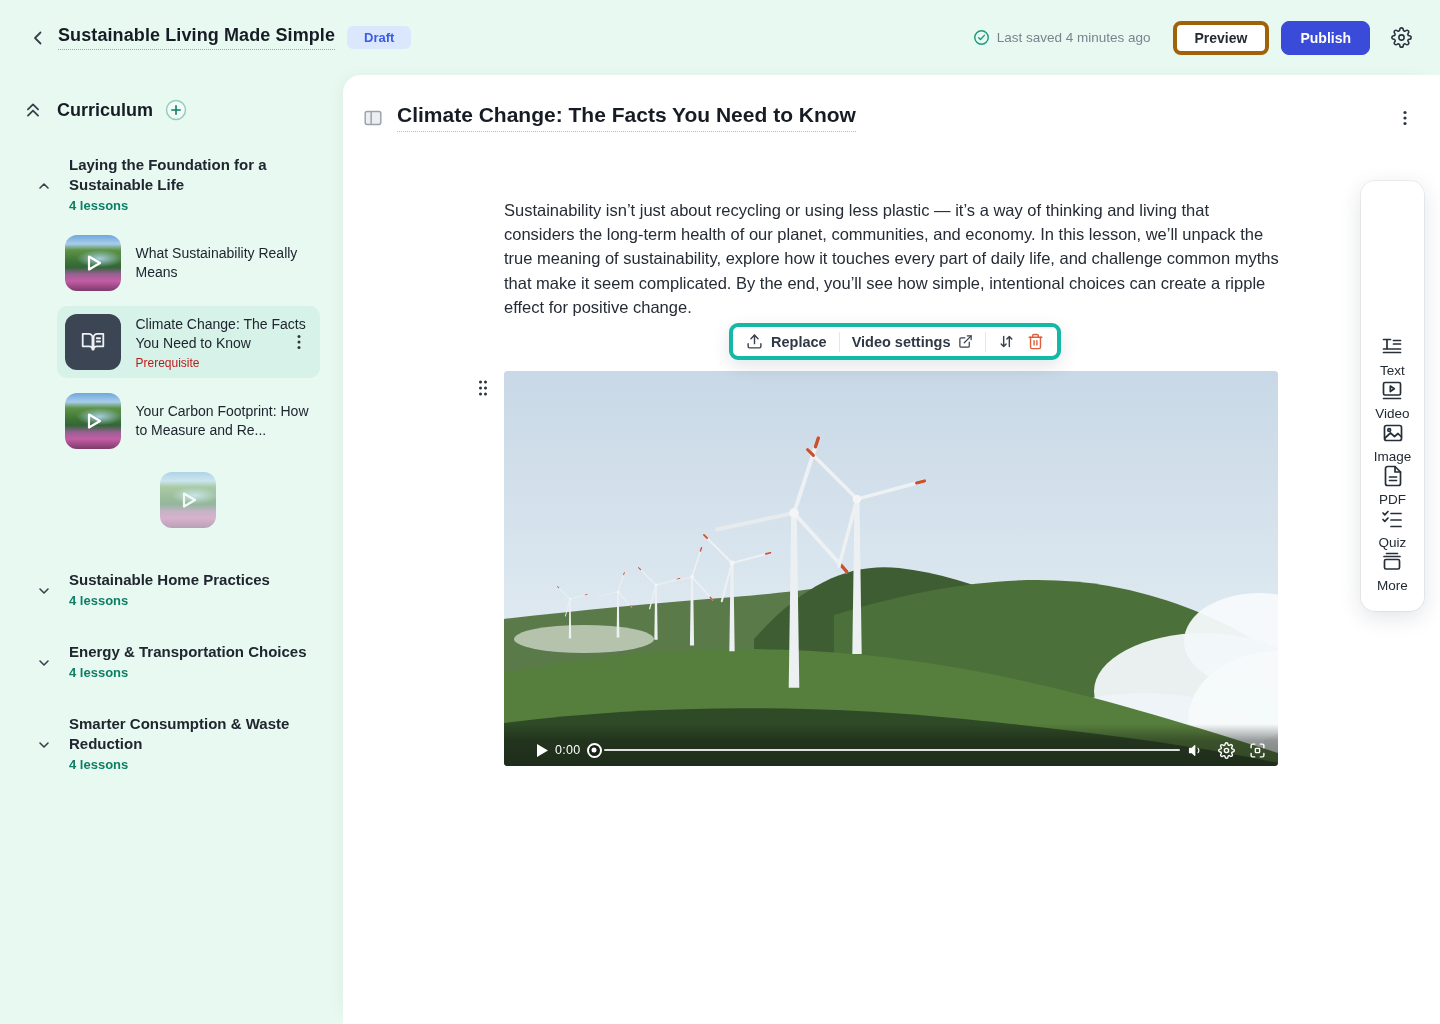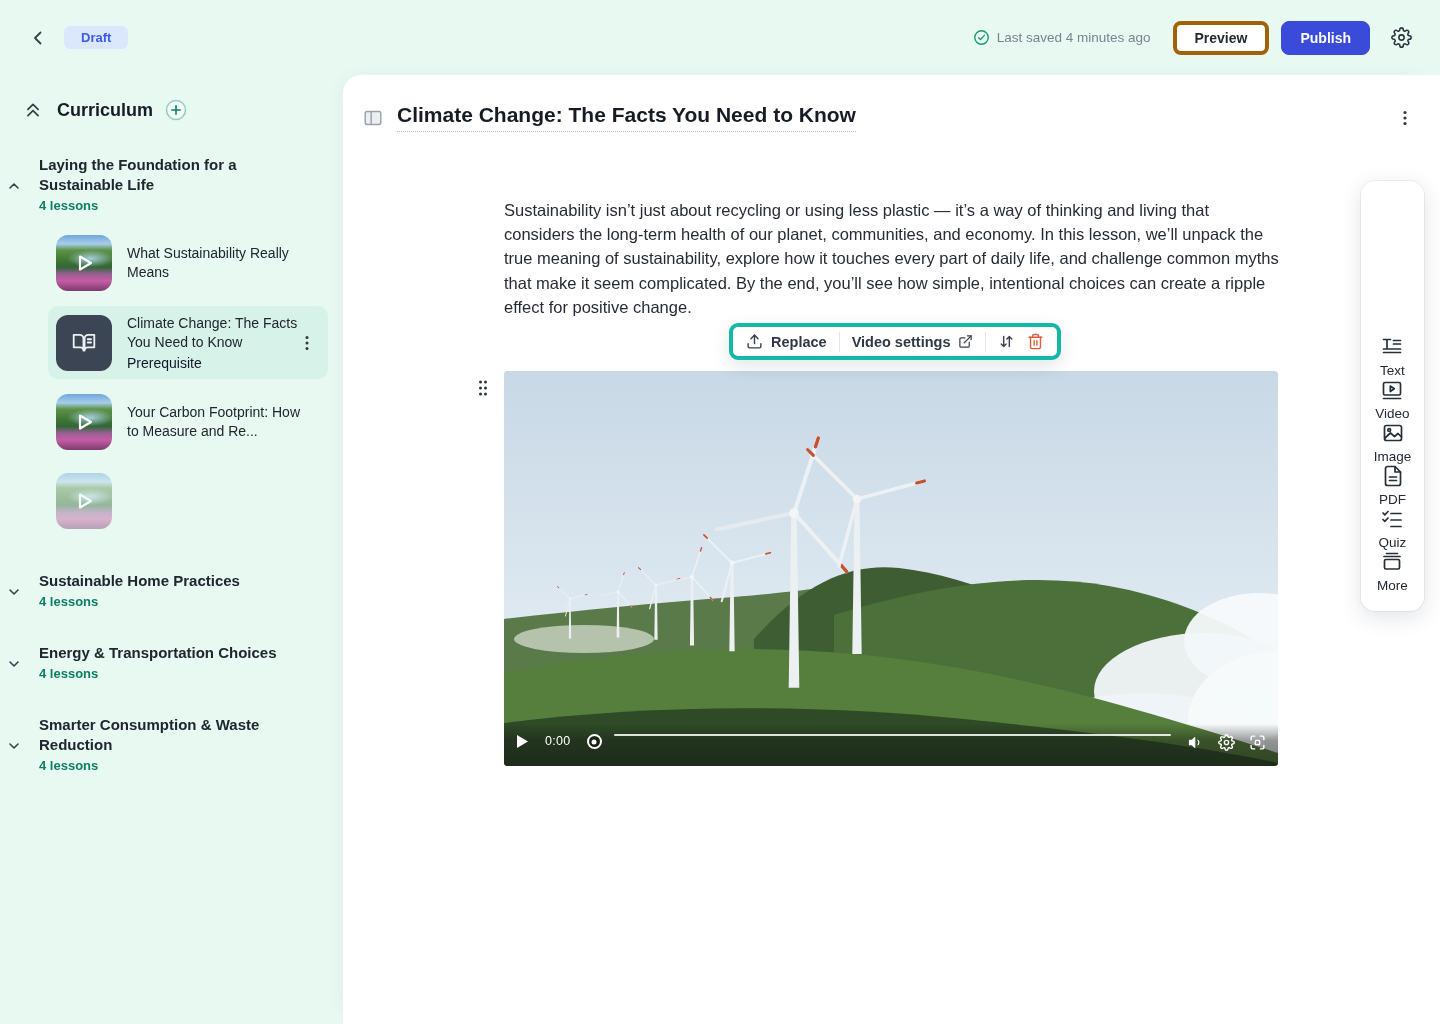--- a/index.html
+++ b/index.html
@@ -30,39 +30,39 @@
     justify-content:center; color:#2b323b; cursor:pointer; }
 
   
   .sidebar { position:absolute; left:0; top:75px; width:343px; bottom:10px; padding:24px 0 0 0; }
   .curriculum-header { display:flex; align-items:center; padding:0 24px; }
   .collapse-all { width:18px; height:18px; color:#39404a; cursor:pointer; }
   .curriculum-title { margin-left:15px; font-size:18px; font-weight:700; color:#171c24; }
   .add-section { margin-left:12px; cursor:pointer; }
 
   .section { padding:0 0 0 0; }
-  .section-header { display:flex; padding:0 6px; margin-top:34px; cursor:pointer; }
+  .section-header { display:flex; padding:0 36px; margin-top:34px; cursor:pointer; }
   .section-chevron { width:16px; height:16px; color:#39404a; margin-top:3px; align-self:center; }
   .section-text { margin-left:17px; width:256px; }
   .section-title { font-size:15px; font-weight:600; color:#20262f; line-height:20px; }
   .lesson-count { font-size:13px; font-weight:600; color:#0c7f63; margin-top:3px; }
 
-  .lesson-list { margin:14px 15px 0 48px; display:flex; flex-direction:column; gap:7px; }
+  .lesson-list { margin:14px 15px 0 48px; display:flex; flex-direction:column; gap:7px;align-items:center; }
   .lesson-item { display:flex; align-items:center; padding:8px; border-radius:10px; cursor:pointer; position:relative; }
   .lesson-item.selected { background:#d7f2e8; }
   .thumb { width:56px; height:56px; border-radius:12px; flex:0 0 56px; position:relative;
     display:flex; align-items:center; justify-content:center; overflow:hidden; }
   .thumb-img { background:
       radial-gradient(ellipse 60% 22% at 62% 42%, rgba(176,214,238,.9), rgba(176,214,238,0) 70%),
       linear-gradient(180deg,#6fa7dd 0%,#a8cdea 16%,#5d9347 27%,#3c7233 48%,#33663a 58%,#9a5f93 70%,#c45da4 82%,#7e3a6d 100%); }
   .thumb.faded { opacity:.45; }
   .thumb-book { background:#3c4553; }
   .lesson-text { margin-left:15px; width:176px; }
   .lesson-title { font-size:14px; color:#20262f; line-height:19px; font-weight:500; }
-  .lesson-sub { font-size:14px; color:#0f172a; margin-top:3px; display:flex; align-items:center; gap:6px; }
+  .lesson-sub { font-size:12px; color:#b91c1c; margin-top:3px; display:flex; align-items:center; gap:6px; }
   .lesson-kebab { position:absolute; right:14px; top:50%; transform:translateY(-50%); color:#30363d; cursor:pointer; }
 
   
   .main-card { position:absolute; left:343px; top:75px; right:0; bottom:0; background:#fff;
     border-top-left-radius:18px; box-shadow:-8px -4px 20px -10px rgba(20,45,35,.07); }
   .card-header { display:flex; align-items:center; padding:28px 28px 0 19px; }
   .panel-toggle { width:22px; height:22px; color:#9aa3ad; cursor:pointer; }
   .lesson-heading { margin-left:13px; font-size:21px; font-weight:700; color:#171c24;
     border-bottom:1.5px dotted #b4bcc5; padding-bottom:4px; cursor:text; }
   .header-kebab { margin-left:auto; color:#30363d; cursor:pointer; }
@@ -81,21 +81,21 @@
   .tb-trash { color:#dd5e39; cursor:pointer; display:flex; }
 
   .drag-handle { position:absolute; left:133px; top:303px; color:#2d333b; cursor:grab; }
 
   
   .video-block { position:absolute; left:161px; top:296px; width:774px; height:395px;
     border-radius:4px; overflow:hidden; background:#dfe7ee; }
   .video-controls { position:absolute; left:0; right:0; bottom:0; height:42px;
     background:linear-gradient(to top, rgba(18,20,18,.55) 0%, rgba(18,20,18,.42) 60%, rgba(18,20,18,0) 100%);
     display:flex; align-items:flex-end; }
-  .controls-row { height:32px; width:100%; display:flex; align-items:flex-start; padding:0 12px; gap:16px; }
+  .controls-row { height:32px; width:100%; display:flex; align-items:center; padding:0 12px; gap:6px;margin-left:20px; }
   .vc-time { color:#fff; font-size:12.5px; font-weight:500; letter-spacing:.3px; }
   .vc-knob { width:15px; height:15px; border:2.5px solid #fff; border-radius:50%;
     background:rgba(0,0,0,.3); position:relative; flex:0 0 15px; cursor:pointer; }
   .vc-knob::after { content:""; position:absolute; left:50%; top:50%; width:5px; height:5px;
     background:#fff; border-radius:50%; transform:translate(-50%,-50%); }
   .vc-track { height:2px; background:rgba(255,255,255,.85); width:576px; margin-left:-4px; border-radius:1px; cursor:pointer; }
   .vc-right { margin-left:auto; display:flex; align-items:center; gap:14px; color:#fff; }
   .vc-btn { cursor:pointer; display:flex; }
 
   
@@ -108,20 +108,21 @@
 </style>
 </head>
 <body>
 
 <div class="topbar">
   <div class="back-btn">
     <svg width="18" height="18" viewBox="0 0 18 18" fill="none" stroke="currentColor" stroke-width="1.8" stroke-linecap="round" stroke-linejoin="round">
         <path d="M11.5 3.5 L6 9 L11.5 14.5"></path>
       </svg>
   </div>
+  <div class="course-title">Sustainable Living Made Simple</div>
   <div class="draft-badge">Draft</div>
   <div class="topbar-right">
     <div class="saved">
       <svg width="17" height="17" viewBox="0 0 24 24" fill="none" stroke="#1a9c7b" stroke-width="2" stroke-linecap="round" stroke-linejoin="round">
           <circle cx="12" cy="12" r="9.5"></circle>
           <path d="M8 12.2 l2.6 2.6 L16 9"></path>
         </svg>
       <span>Last saved 4 minutes ago</span>
     </div>
     <div class="btn btn-preview">Preview</div>

